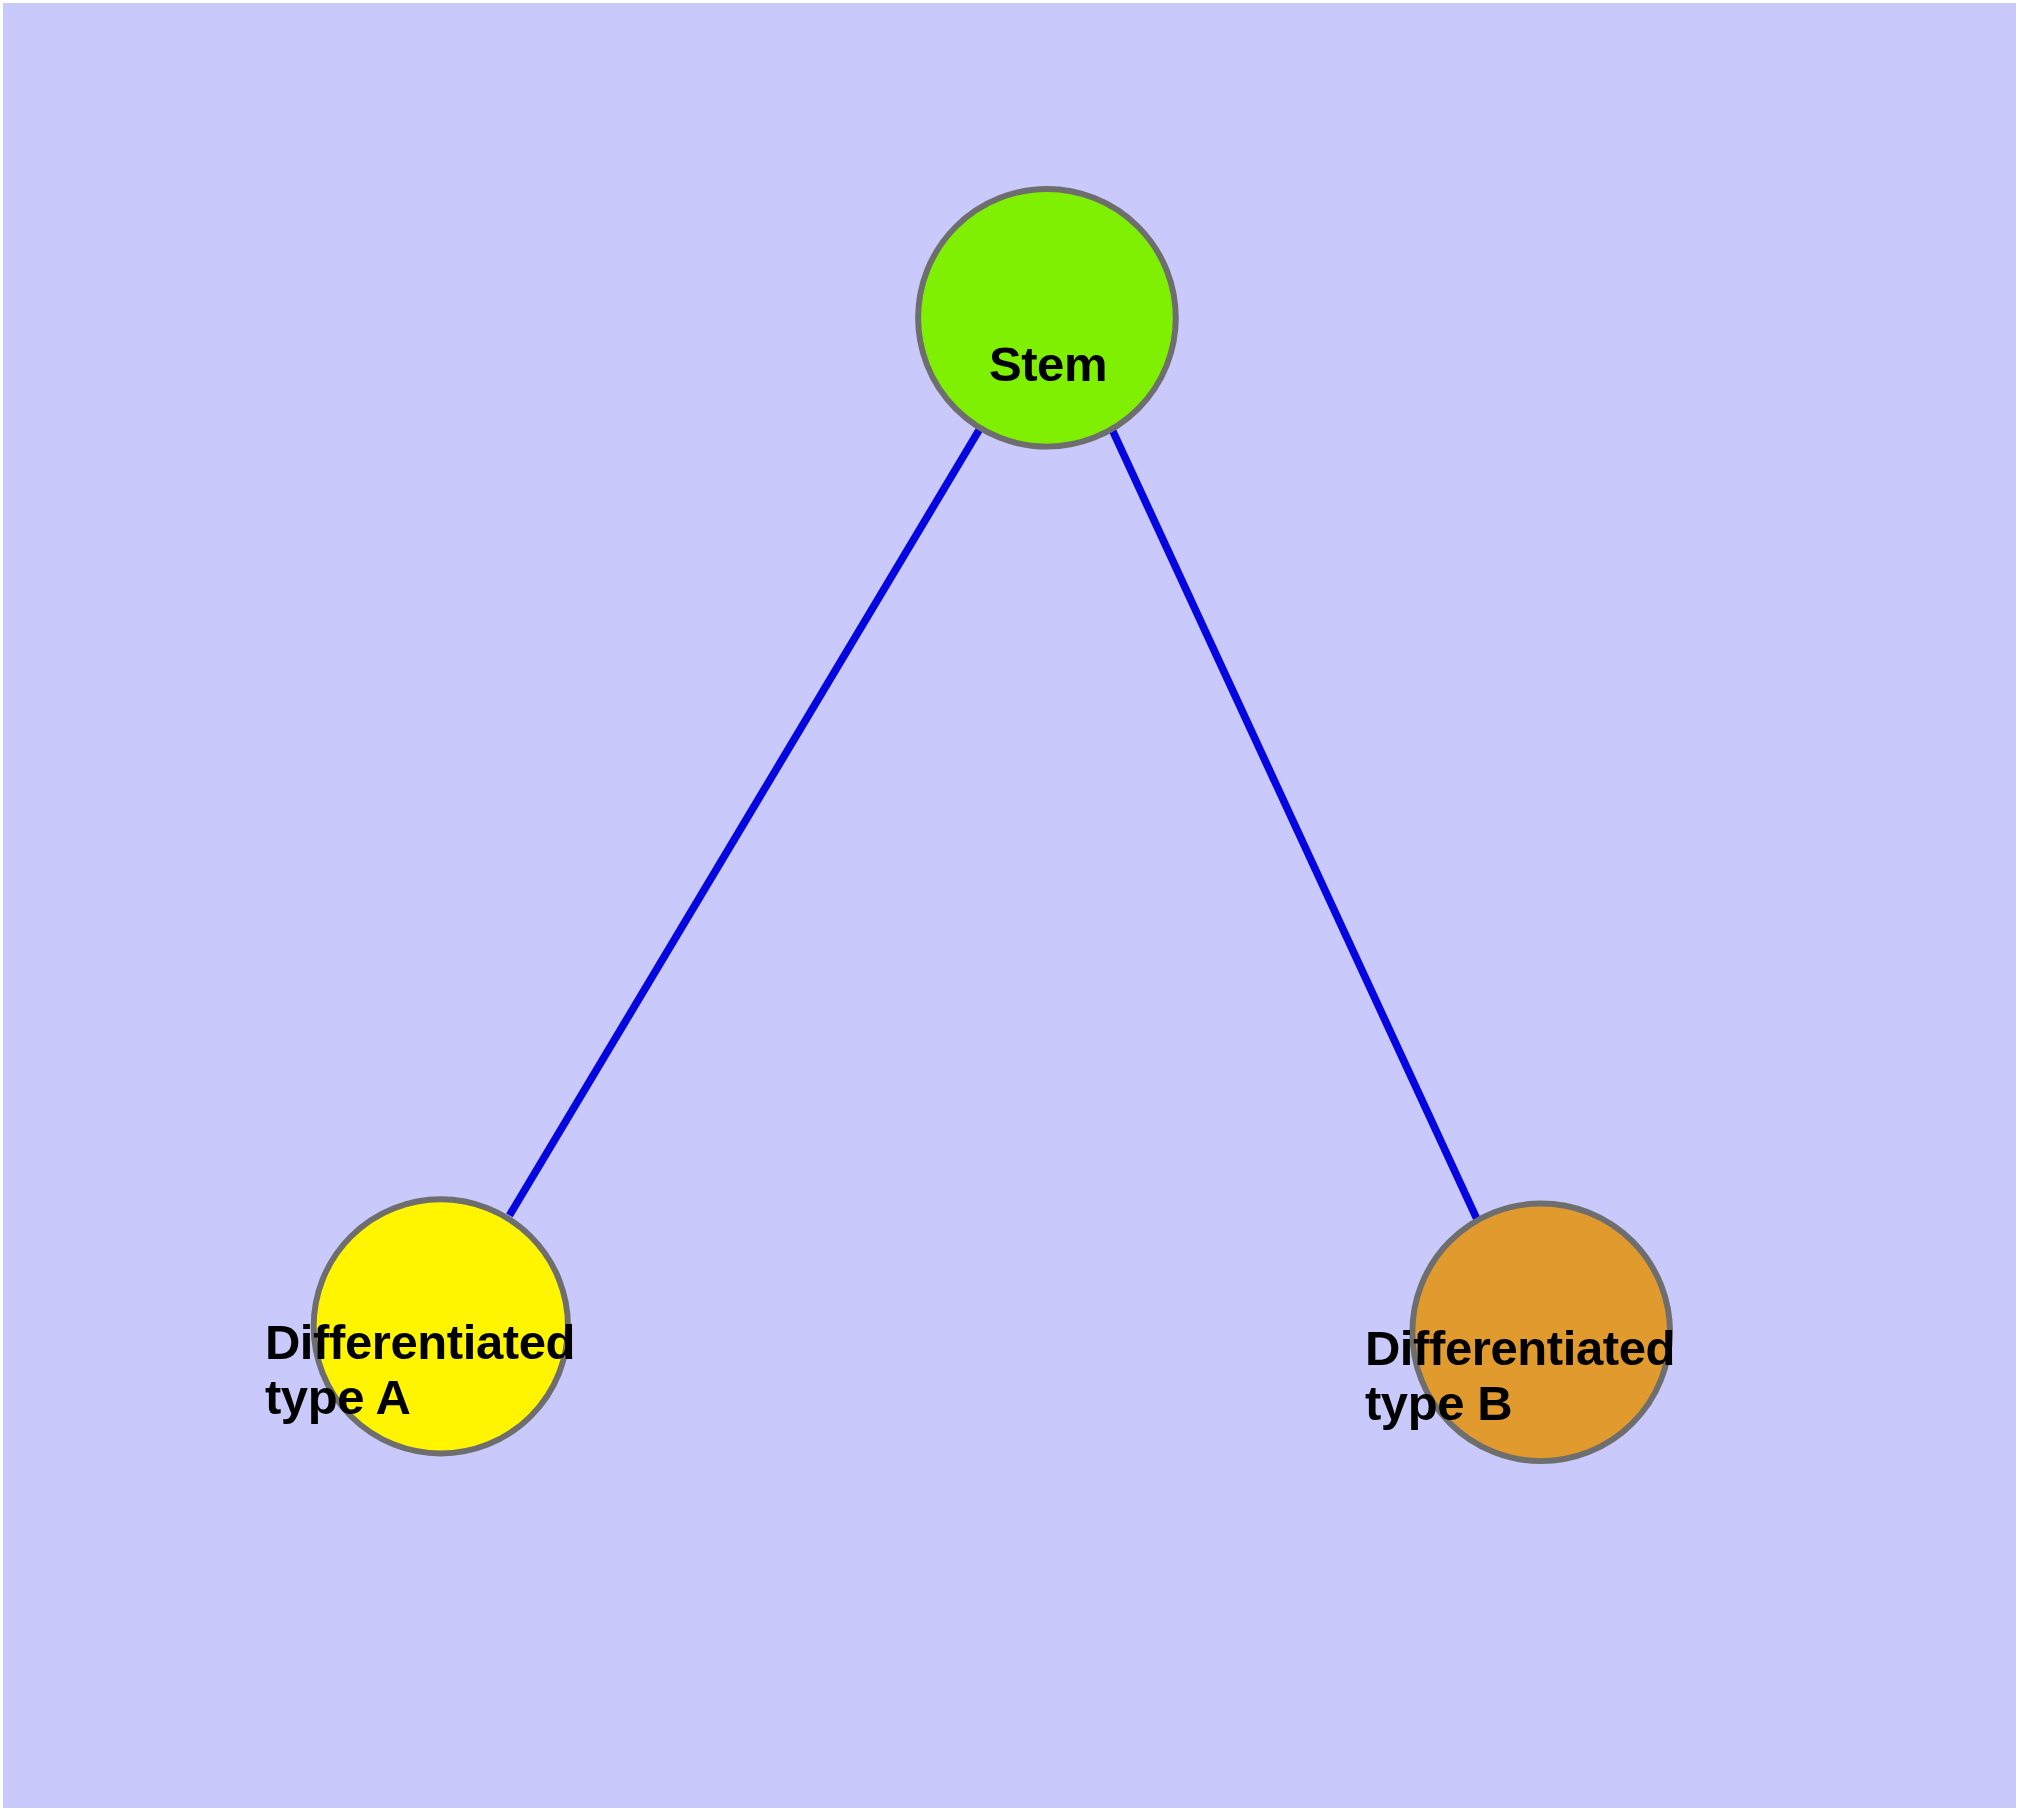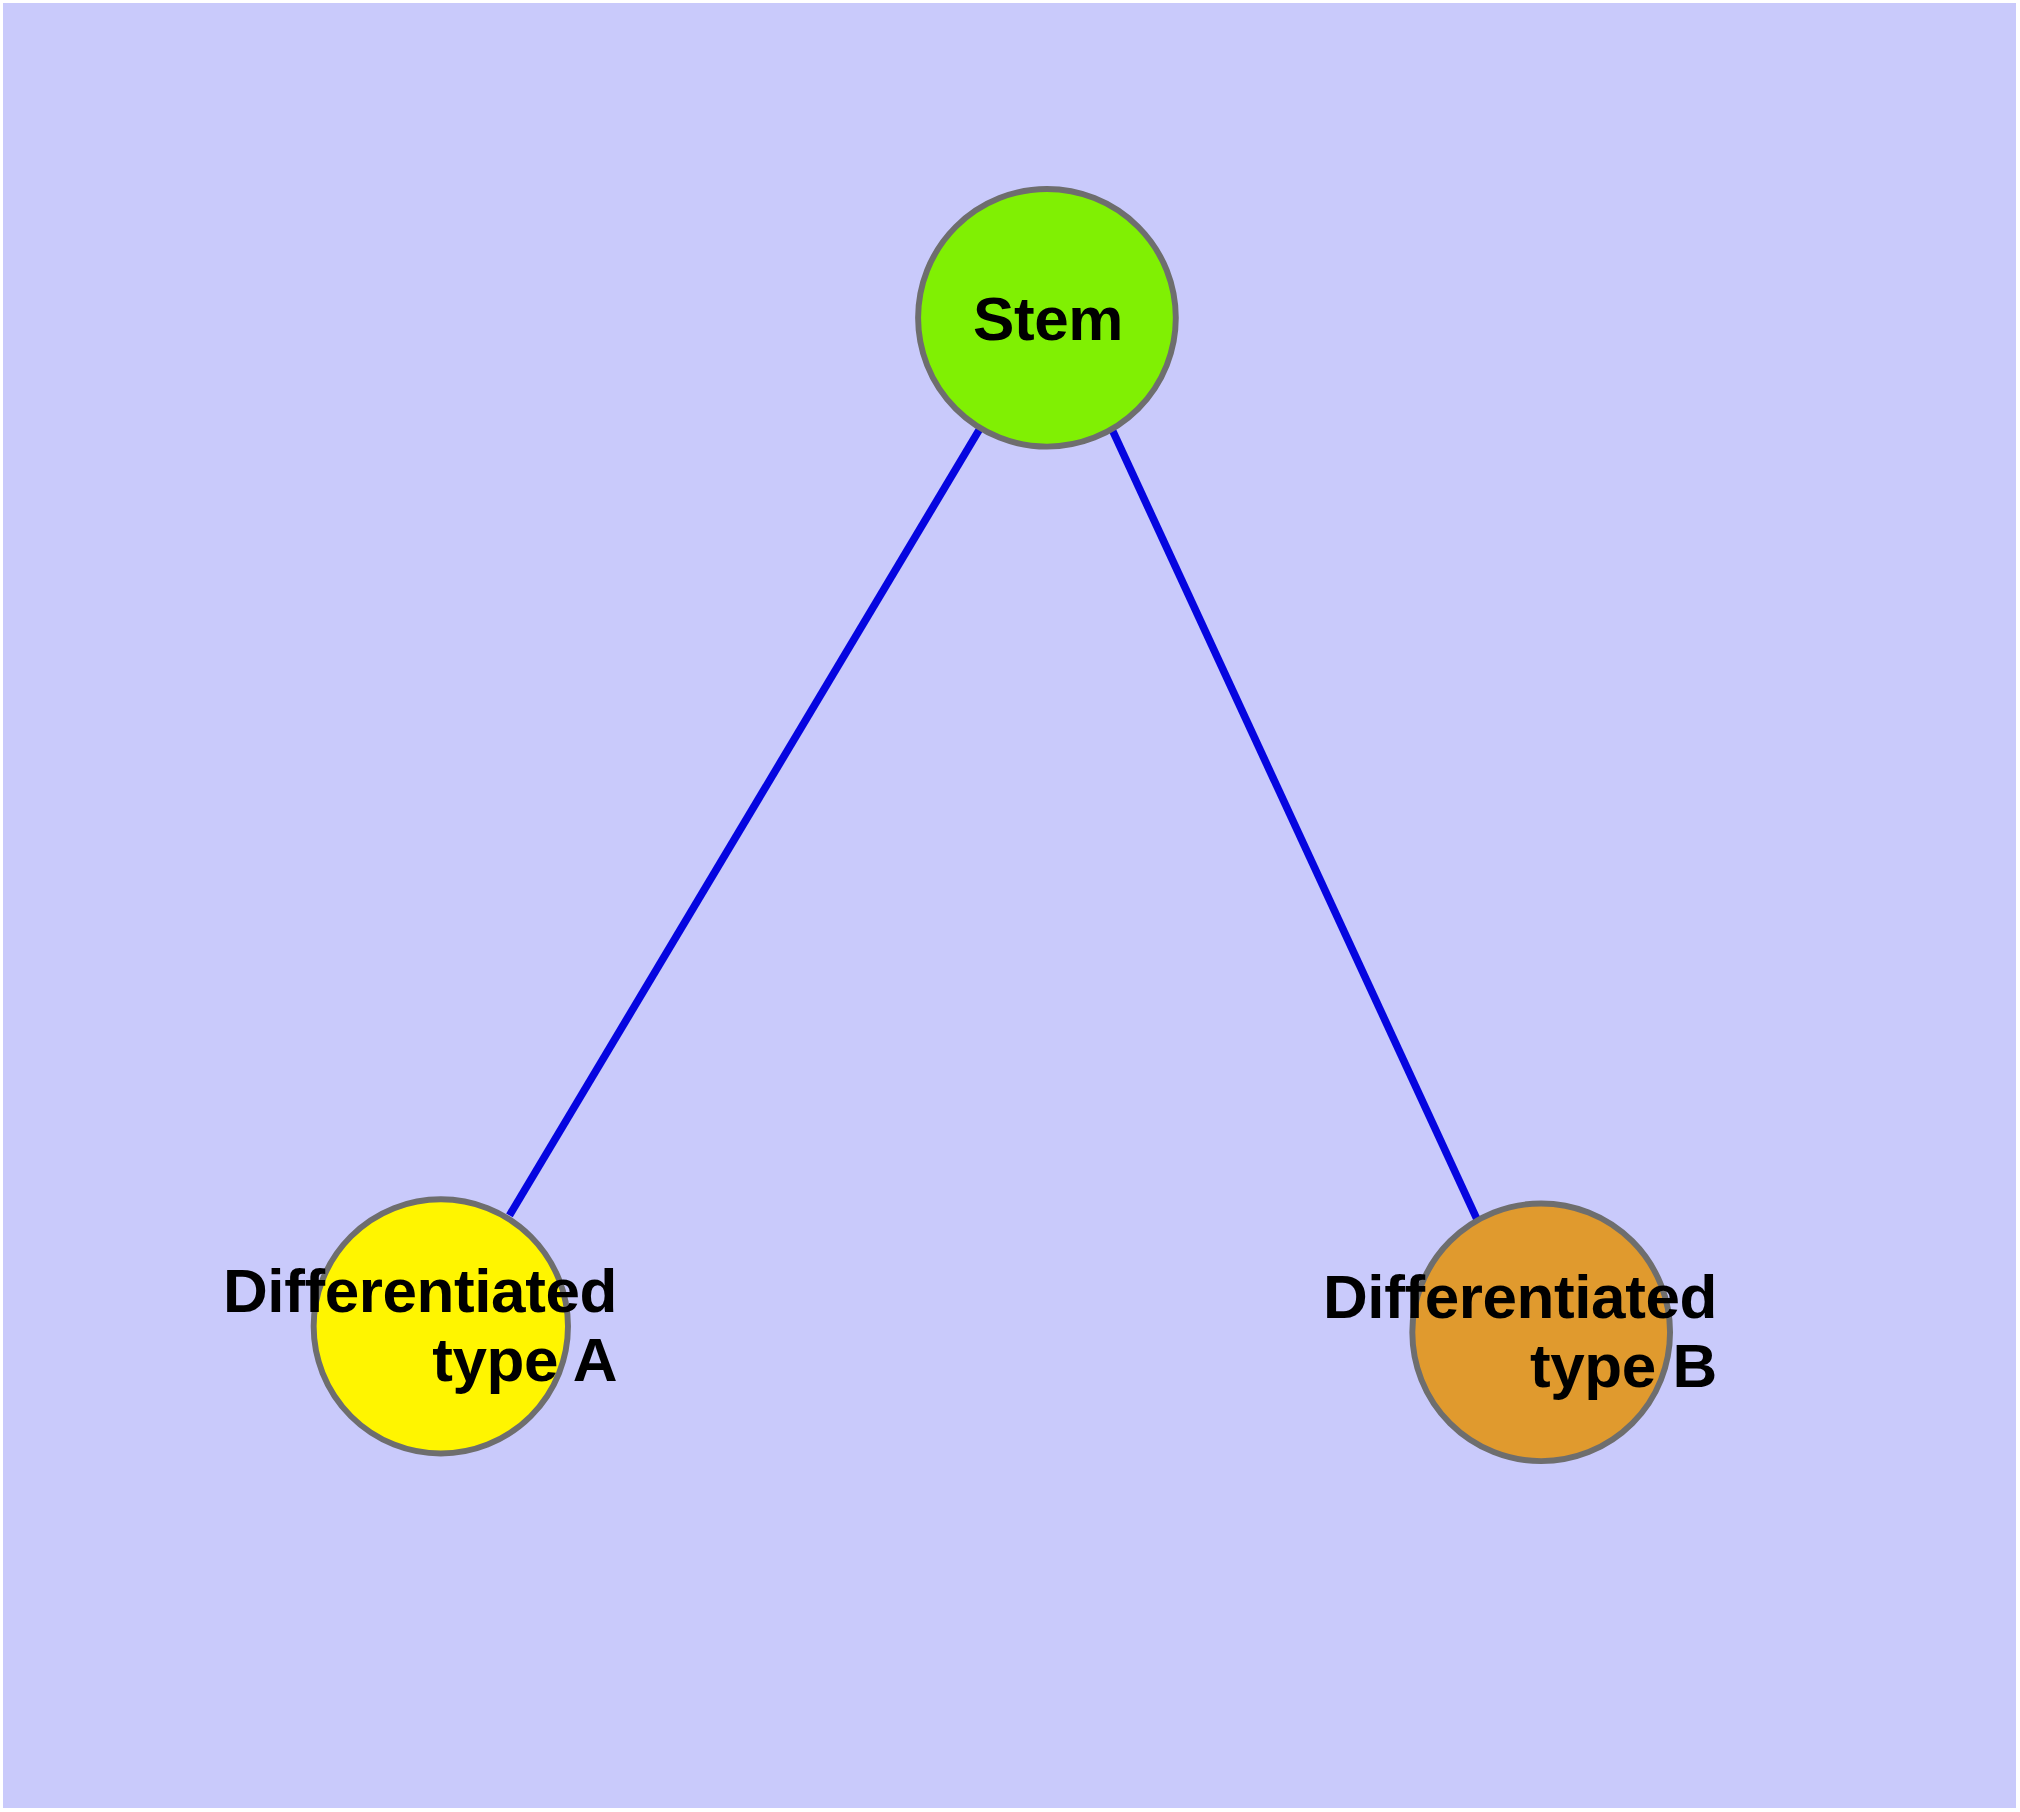--- a/index.html
+++ b/index.html
@@ -37,30 +37,31 @@
     stroke-width: 9;
     stroke-linecap: butt;
     fill: none;
   }
   .node-circle {
     stroke: #6e6e6e;
     stroke-width: 7;
   }
   .node-label {
     position: absolute;
-    text-align: right;
+    text-align: left;
     color: #000000;
     font-weight: bold;
-    font-size: 62px;
+    font-size: 49px;
     line-height: 1.12;
     letter-spacing: -0.4px;
     white-space: pre-line;
     transform: translate(-50%, -50%);
     pointer-events: none;
     font-family: "Liberation Sans", "DejaVu Sans", sans-serif;
+    margin-top: 45px;
   }
 </style>
 </head>
 <body>
 
 <div id="stage" style="width: 2021px; height: 1812px; background: rgb(255, 255, 255);">
 
   <div id="canvas-bg" style="background: rgb(201, 202, 251);"></div>
 
   <svg id="graph-svg" viewBox="0 0 2384 2138" preserveAspectRatio="none" xmlns="http://www.w3.org/2000/svg" style="width: 2021px; height: 1812px;">

